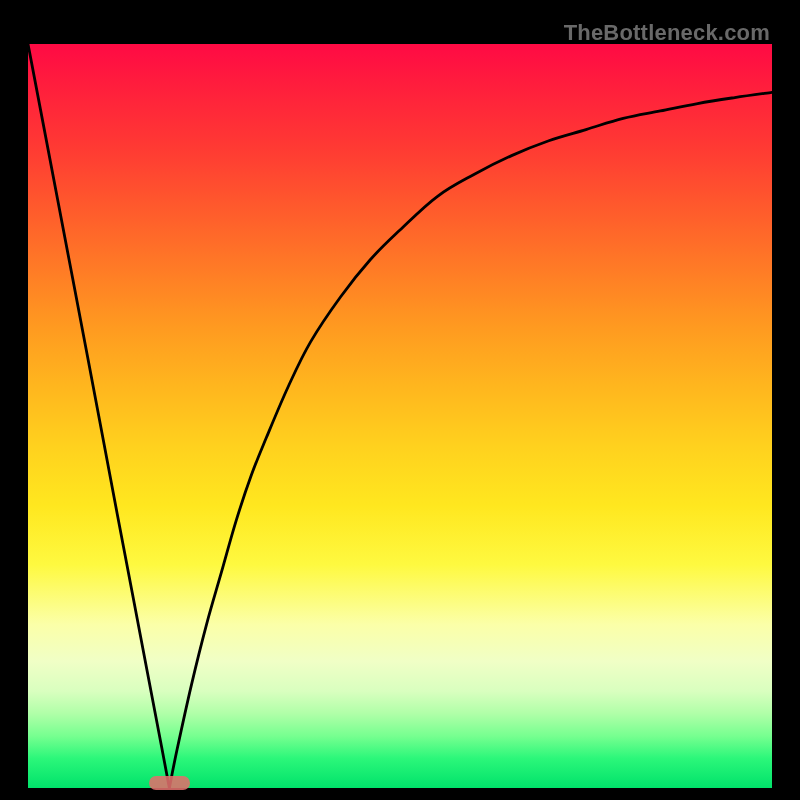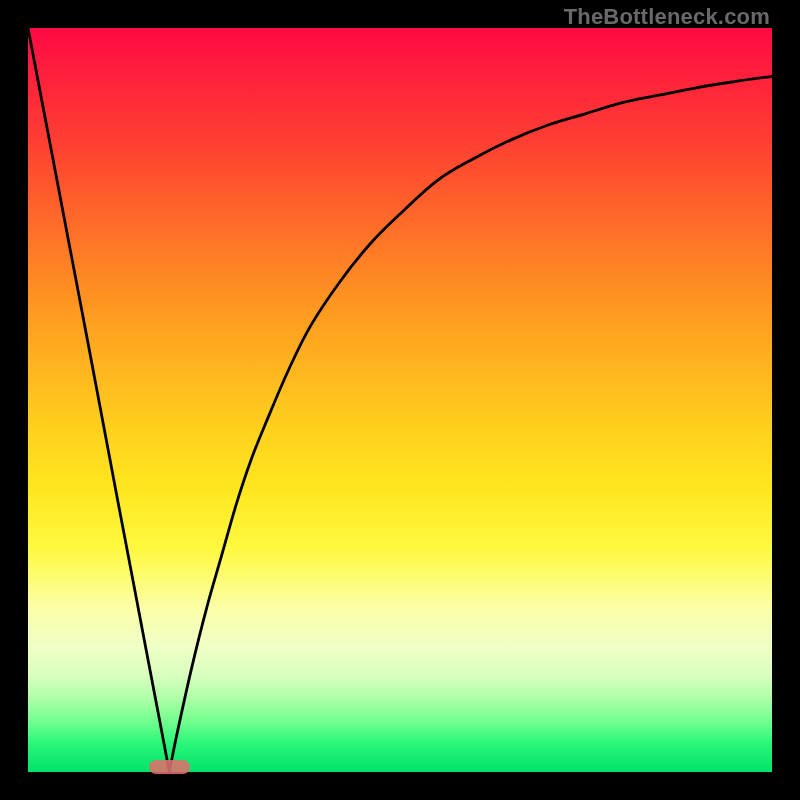--- a/index.html
+++ b/index.html
@@ -6,21 +6,21 @@
     margin: 0;
     padding: 0;
     width: 800px;
     height: 800px;
     background: #000;
     overflow: hidden;
   }
   .frame {
     position: absolute;
     left: 0;
-    top: 0;
+    top: 16px;
     width: 800px;
     height: 780px;
     background: #000;
   }
   .plot-area {
     position: absolute;
     left: 28px;
     top: 28px;
     width: 744px;
     height: 744px;

